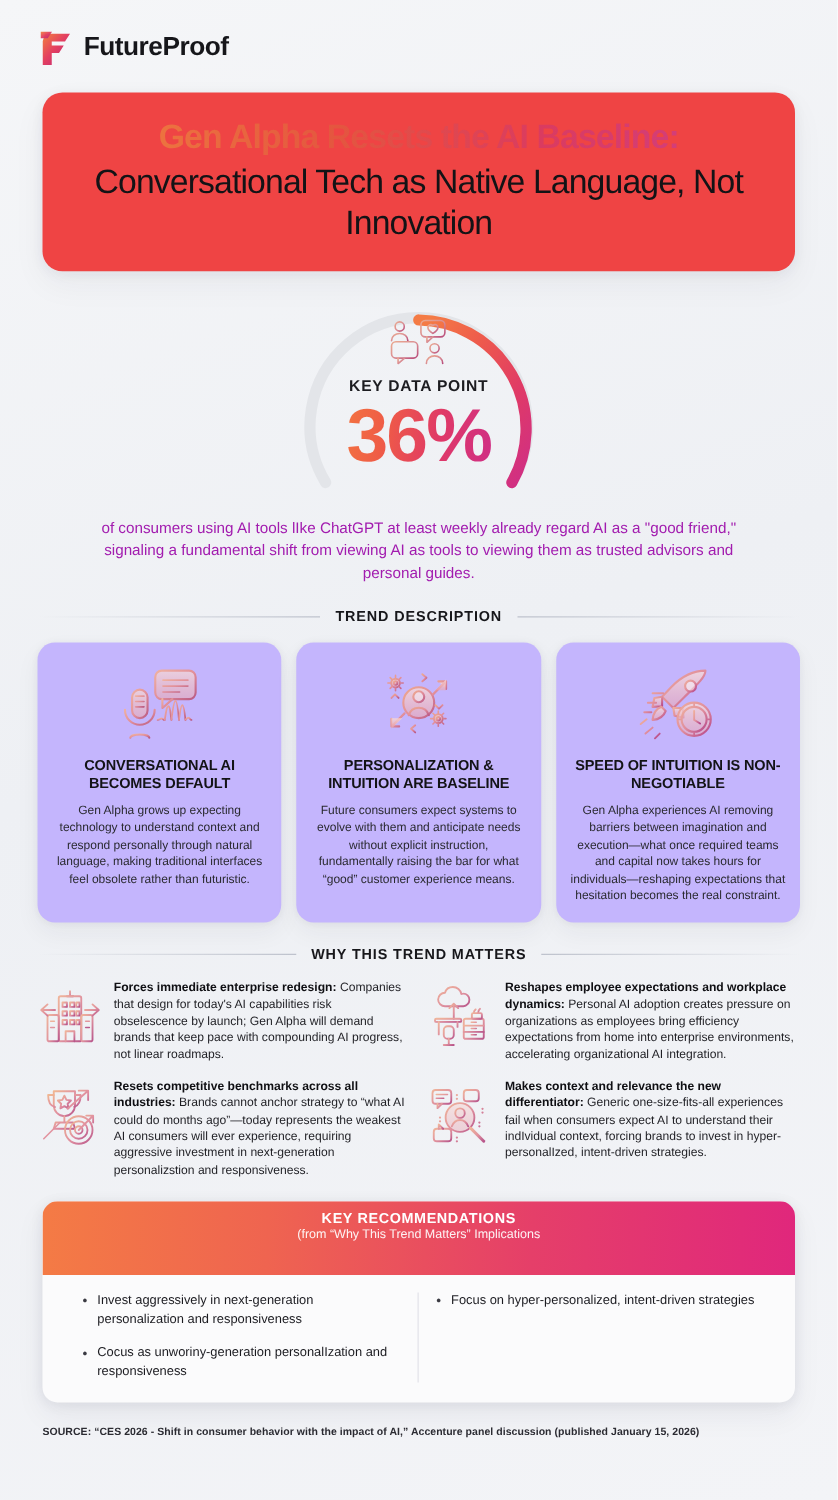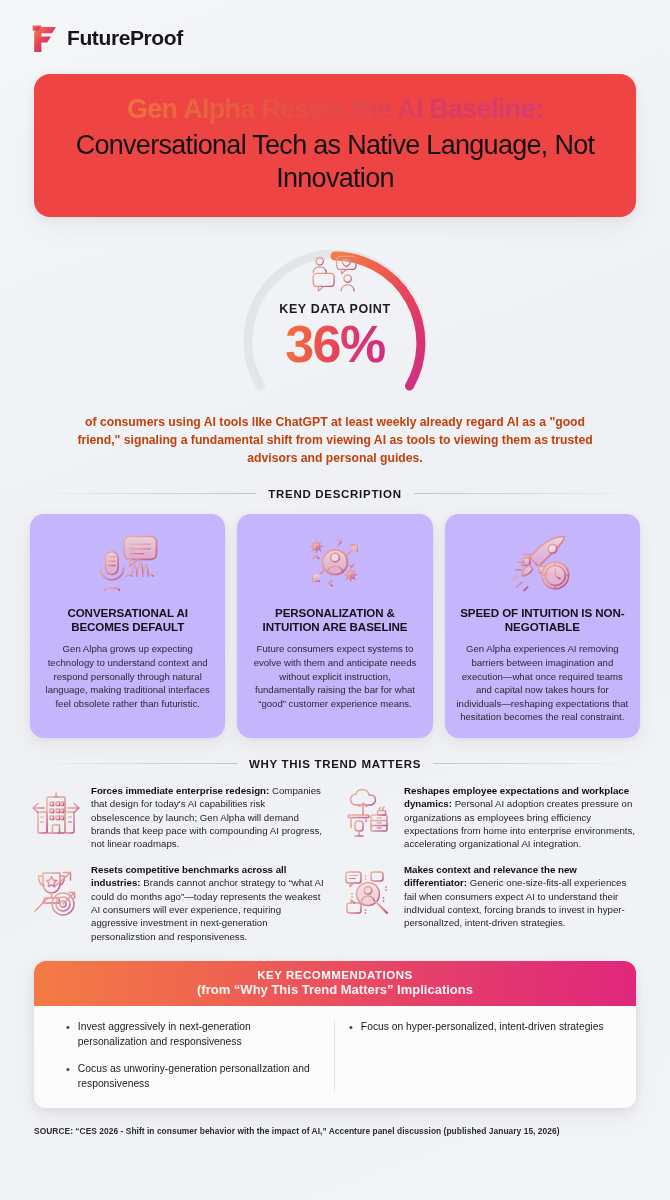--- a/index.html
+++ b/index.html
@@ -41,27 +41,27 @@
   
   .kdp-wrap { position: relative; margin-top: 26px; height: 160px; }
   .gauge { position: absolute; left: 50%; top: 0; transform: translateX(-50%); width: 214px; height: 160px; }
   .kdp-inner {
     position: absolute; left: 0; right: 0; top: 12px;
     display: flex; flex-direction: column; align-items: center;
   }
   .kdp-icon { width: 54px; height: 42px; display: block; }
   .kdp-label { font-size: 12.5px; font-weight: 700; letter-spacing: .6px; color: #1c1c20; margin-top: 5px; }
   .kdp-value {
-    font-size: 52px; font-weight: 700; letter-spacing: -1.5px; line-height: 1.05; margin-top: 1px;
+    font-size: 60px; font-weight: 700; letter-spacing: -1.5px; line-height: 1.05; margin-top: 1px;
     background: linear-gradient(100deg, #f37440 0%, #ef5b47 28%, #e03a66 62%, #cf2e86 100%);
     -webkit-background-clip: text; background-clip: text; color: transparent;
   }
   .kdp-desc {
     margin: 10px 64px 11px 64px; text-align: center;
-    font-size: 12.2px; line-height: 1.5; color: #c2410c; font-weight: 700;
+    font-size: 12.2px; line-height: 1.5; color: #a21caf; font-weight: 400;
   }
 
   
   .section-head { display: flex; align-items: center; gap: 12px; margin: 20px 30px 0 30px; }
   .section-head .rule { flex: 1; height: 1px; background: linear-gradient(90deg, rgba(160,165,180,0) 0%, rgba(150,156,172,.55) 100%); }
   .section-head .rule.right { background: linear-gradient(90deg, rgba(150,156,172,.55) 0%, rgba(160,165,180,0) 100%); }
   .section-head .title { font-size: 11.5px; font-weight: 700; letter-spacing: .7px; color: #17171b; white-space: nowrap; }
 
   
   .cards { display: flex; gap: 12px; margin: 14px 30px 0 30px; }
@@ -83,24 +83,24 @@
   .why-text { font-size: 9.7px; line-height: 1.38; color: #1f1f24; font-weight: 500; }
   .why-text b { font-weight: 700; color: #0f0f13; }
 
   
   .rec {
     margin: 18px 34px 0 34px; border-radius: 12px; overflow: hidden;
     box-shadow: 0 2px 10px rgba(30,35,60,.07), 0 10px 24px rgba(30,35,60,.06); background: #fbfbfc;
   }
   .rec-head {
     background: linear-gradient(92deg, #f47b45 0%, #ef6450 30%, #e53f69 65%, #e0277c 100%);
-    padding: 8px 10px 9px 10px; text-align: center; color: #fff;
+    padding: 8px 10px 27px 10px; text-align: center; color: #fff;
   }
   .rec-head .h1 { font-size: 11.5px; font-weight: 700; letter-spacing: .5px; }
-  .rec-head .h2 { font-size: 13px; font-weight: 700; opacity: .93; margin-top: 1px; }
+  .rec-head .h2 { font-size: 10px; font-weight: 400; opacity: .93; margin-top: 1px; }
   .rec-body { display: grid; grid-template-columns: 1fr 1fr; padding: 14px 18px 16px 18px; }
   .rec-col { padding: 0 14px; }
   .rec-col.left { border-right: 1px solid #e3e4e9; }
   .rec-li { display: flex; gap: 8px; font-size: 10.3px; line-height: 1.42; color: #1b1b20; font-weight: 500; margin-bottom: 13px; }
   .rec-li:last-child { margin-bottom: 0; }
   .rec-bullet { flex: 0 0 auto; line-height: 1.3; font-size: 11px; color: #3a3a42; }
 
   
   .source { margin: 18px 34px 0 34px; font-size: 8.4px; font-weight: 600; color: #2b2b32; letter-spacing: .05px; }
 </style>

